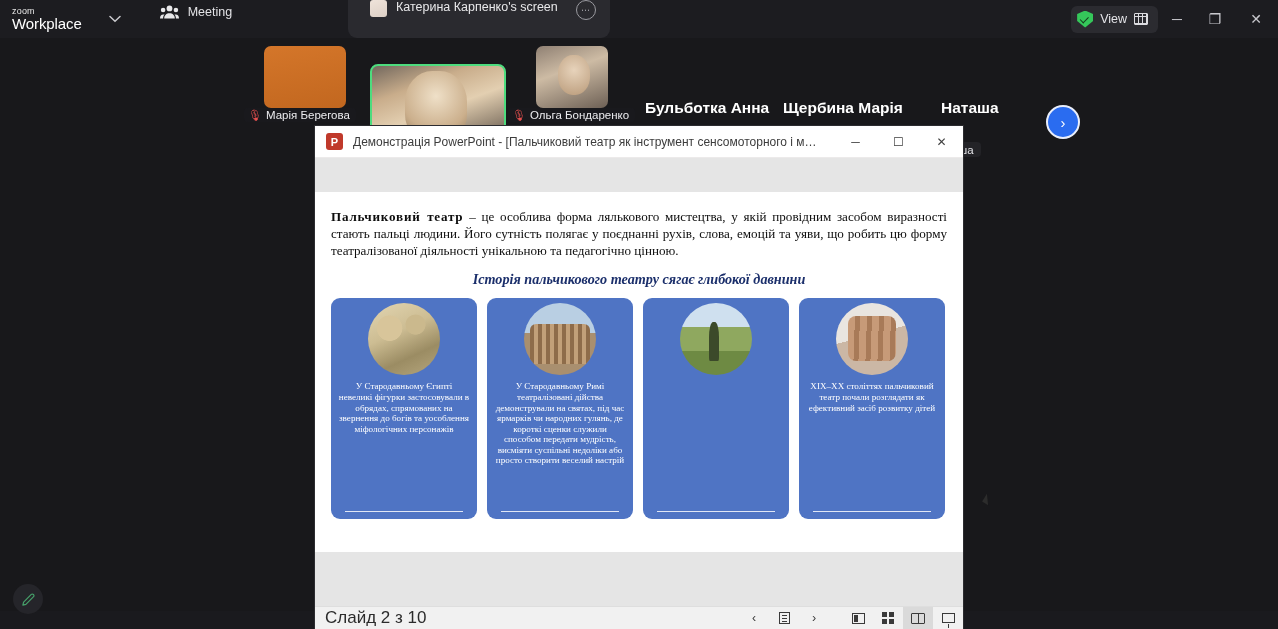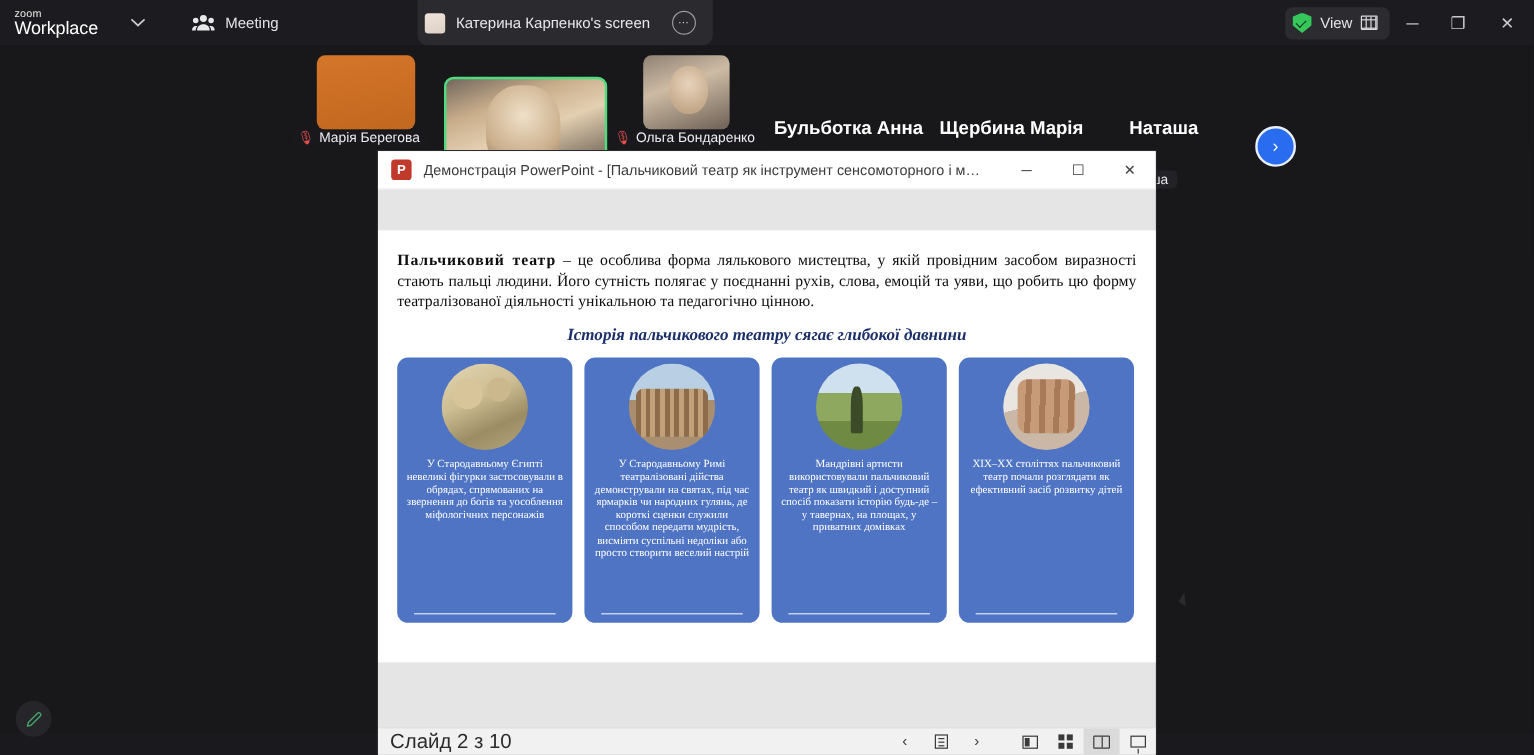--- a/index.html
+++ b/index.html
@@ -22,29 +22,29 @@
     display: flex; flex-direction: column; justify-content: center;
   }
   .zoom-logo .z1 { font-size: 9px; letter-spacing: .2px; color: #e8e8e8; }
   .zoom-logo .z2 { font-size: 15px; font-weight: normal; letter-spacing: -.1px; color: #ffffff; }
   .caret-btn {
     margin-left: 22px; width: 22px; height: 22px;
     display: flex; align-items: center; justify-content: center;
     color: #c9c9cd;
   }
   .meeting-chip {
-    margin-left: 26px; display: flex; align-items: center; gap: 9px;
+    margin-left: 26px; display: flex; align-items: flex-start; gap: 9px;
     height: 28px; padding: 0 8px; border-radius: 5px;
   }
   .meeting-chip .lbl { font-size: 12.5px; color: #e3e3e6; }
 
   .screen-tab {
     position: absolute; left: 348px; top: 0; height: 38px;
-    display: flex; align-items: center; gap: 9px;
-    padding: 0 14px 0 6px;
+    display: flex; align-items: flex-start; gap: 9px;
+    padding: 0 14px 0 22px;
     background: #2a2a2f;
     border-radius: 0 0 9px 9px;
   }
   .screen-tab .thumb {
     width: 17px; height: 17px; border-radius: 3px;
     background: linear-gradient(160deg,#efe3da,#ddd0c6);
   }
   .screen-tab .ttl { font-size: 12.5px; color: #e8e8ea; white-space: nowrap; }
   .dots-btn {
     width: 20px; height: 20px; border-radius: 50%;
@@ -360,21 +360,20 @@
             <div class="ctext">У Стародавньому Єгипті невеликі фігурки застосовували в обрядах, спрямованих на звернення до богів та уособлення міфологічних персонажів</div>
             <div class="uline"></div>
           </div>
           <div class="card">
             <div class="circ art-rome"></div>
             <div class="ctext">У Стародавньому Римі театралізовані дійства демонстрували на святах, під час ярмарків чи народних гулянь, де короткі сценки служили способом передати мудрість, висміяти суспільні недоліки або просто створити веселий настрій</div>
             <div class="uline"></div>
           </div>
           <div class="card">
             <div class="circ art-field"></div>
-            <div class="ctext">Мандрівні артисти використовували пальчиковий театр як швидкий і доступний спосіб показати історію будь-де – у тавернах, на площах, у приватних домівках</div>
             <div class="uline"></div>
           </div>
           <div class="card">
             <div class="circ art-hands"></div>
             <div class="ctext">XIX–XX століттях пальчиковий театр почали розглядати як ефективний засіб розвитку дітей</div>
             <div class="uline"></div>
           </div>
         </div>
       </div>
 

